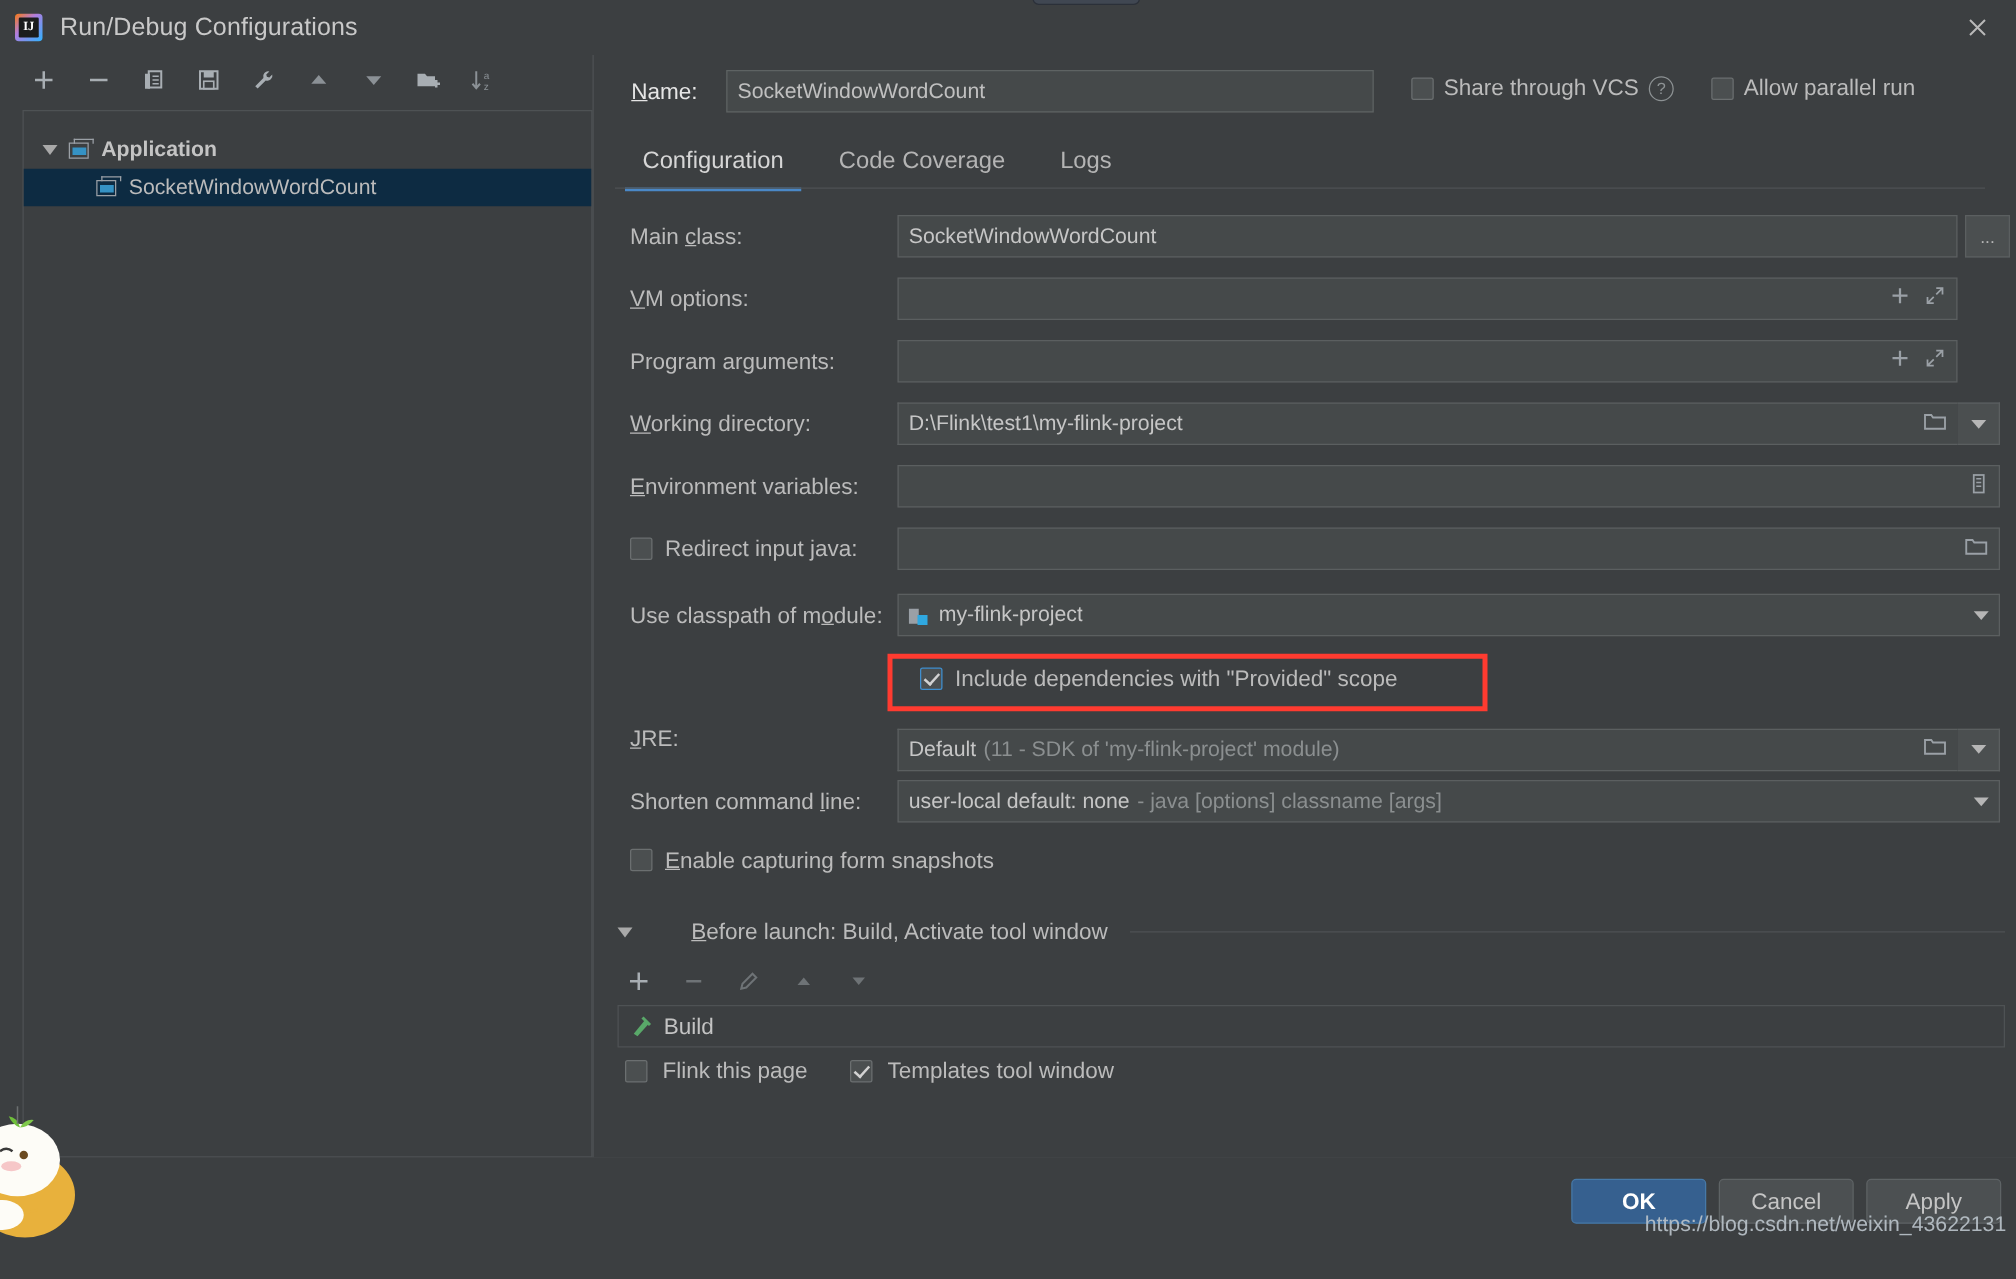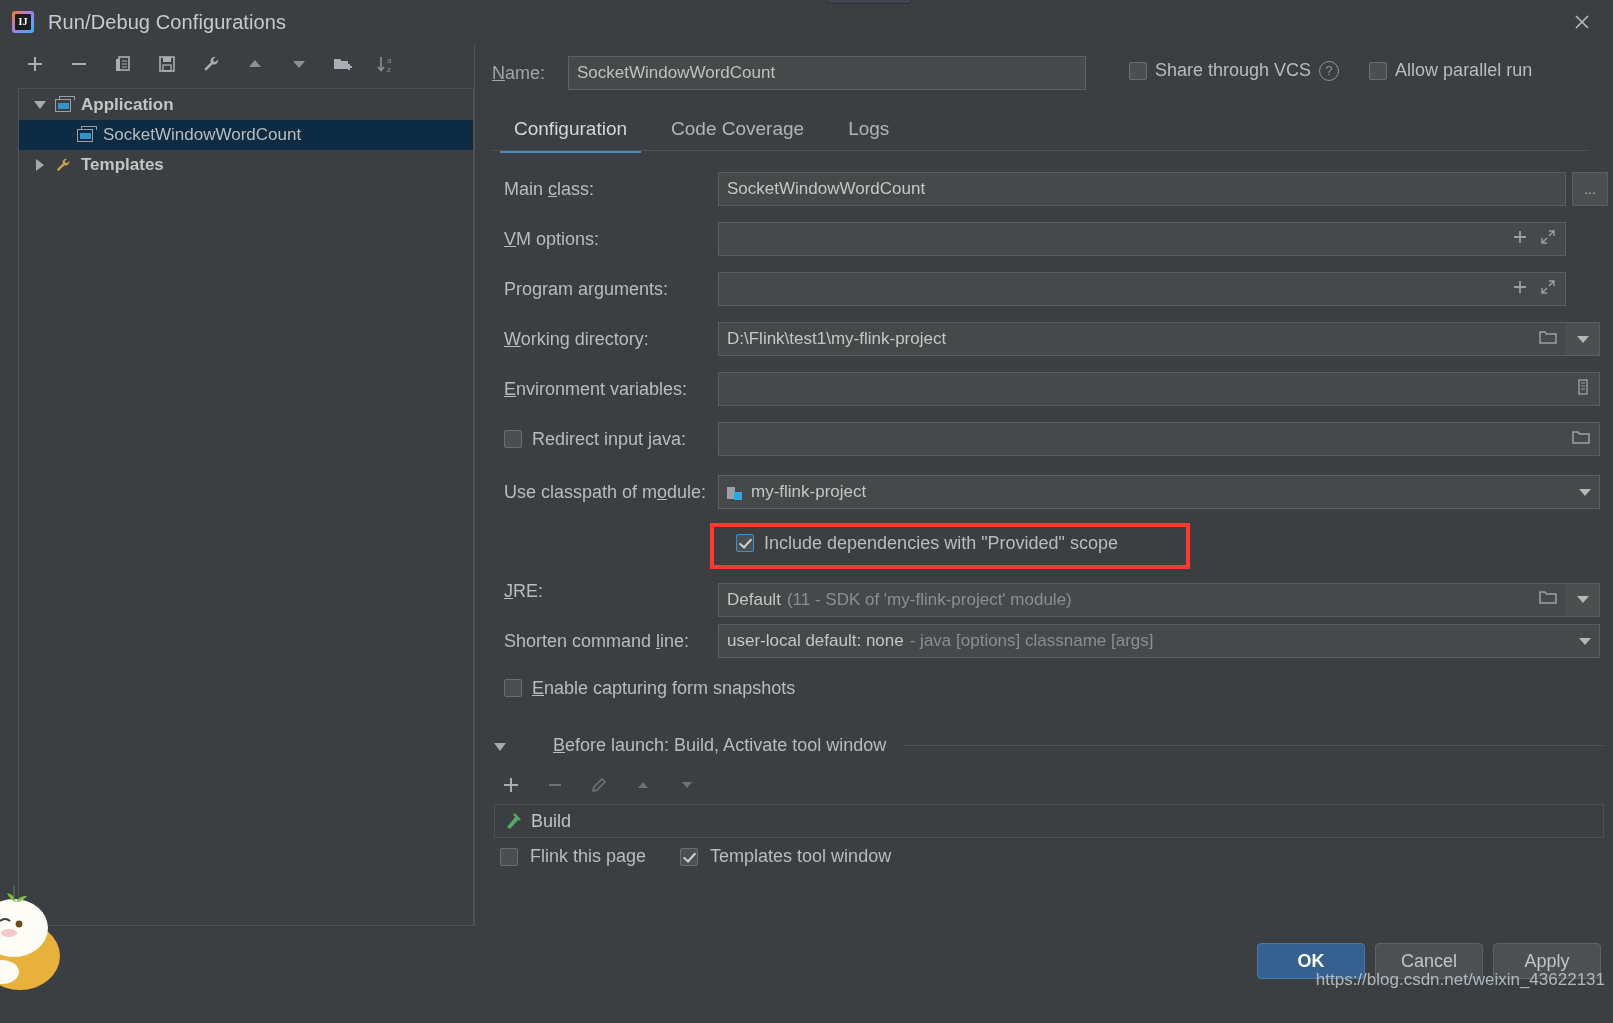--- a/index.html
+++ b/index.html
@@ -89,21 +89,21 @@
     cursor: pointer;
     color: #9aa0a6;
   }
   .tool-btn svg { display:block; }
 
   .tree {
     position: absolute; left: 18px; top: 44px;
     width: 456px; height: 838px;
     border: 1px solid #4e5254;
     background: #3c3f41;
-    padding-top: 1px;
+    padding-top: 16px;
   }
   .tree-row {
     height: 30px;
     display: flex; align-items: center;
     padding-left: 10px;
     font-size: 17px;
     cursor: pointer;
     color: #bbbbbb;
   }
   .tree-row.selected { background: #0d2b42; }
@@ -137,21 +137,21 @@
   .vsplit {
     position: absolute; left: 474px; top: 44px;
     width: 1px; height: 882px; background: #4e5254;
   }
 
   .name-row {
     position: absolute; left: 18px; top: 12px;
     display: flex; align-items: center;
     width: 1100px;
   }
-  .name-label { font-size: 18px; color: #a3a3a3; width: 76px; }
+  .name-label { font-size: 18px; color: #e5e5e5; width: 76px; margin-left: 13px; }
   .u { text-decoration: underline; }
   .name-input {
     width: 518px; height: 34px;
     background: #45494a; border: 1px solid #5e6363;
     color: #c0c0c0; font-size: 17px;
     padding: 0 8px;
     font-family: "Liberation Sans", sans-serif;
     outline: none;
   }
   .vcs-group {
@@ -402,31 +402,20 @@
 
       <div class="tree-row selected">
         <span class="tw"></span>
         <span class="tw"></span>
         <span class="node-icon">
             <span class="ic-app"></span>
           </span>
         <span class="tree-label">SocketWindowWordCount</span>
       </div>
 
-      <div class="tree-row bold">
-        <span class="tw">
-            <span class="tri-right"></span>
-          </span>
-        <span class="node-icon">
-          <svg width="18" height="18" viewBox="0 0 20 20">
-              <path d="M14.5 3.2a4 4 0 0 0-4.8 5.2L3.2 14.9l1.9 1.9 6.5-6.5a4 4 0 0 0 5.2-4.8l-2.4 2.4-1.9-.5-.5-1.9z" fill="#c8a24a"></path>
-            </svg>
-        </span>
-        <span class="tree-label">Templates</span>
-      </div>
     </div>
   </div>
 
   <div class="vsplit"></div>
 
   <div class="right-panel">
 
     <div class="name-row">
       <span class="name-label"><span class="u">N</span>ame:</span>
       <input class="name-input" type="text" value="SocketWindowWordCount" style="">

